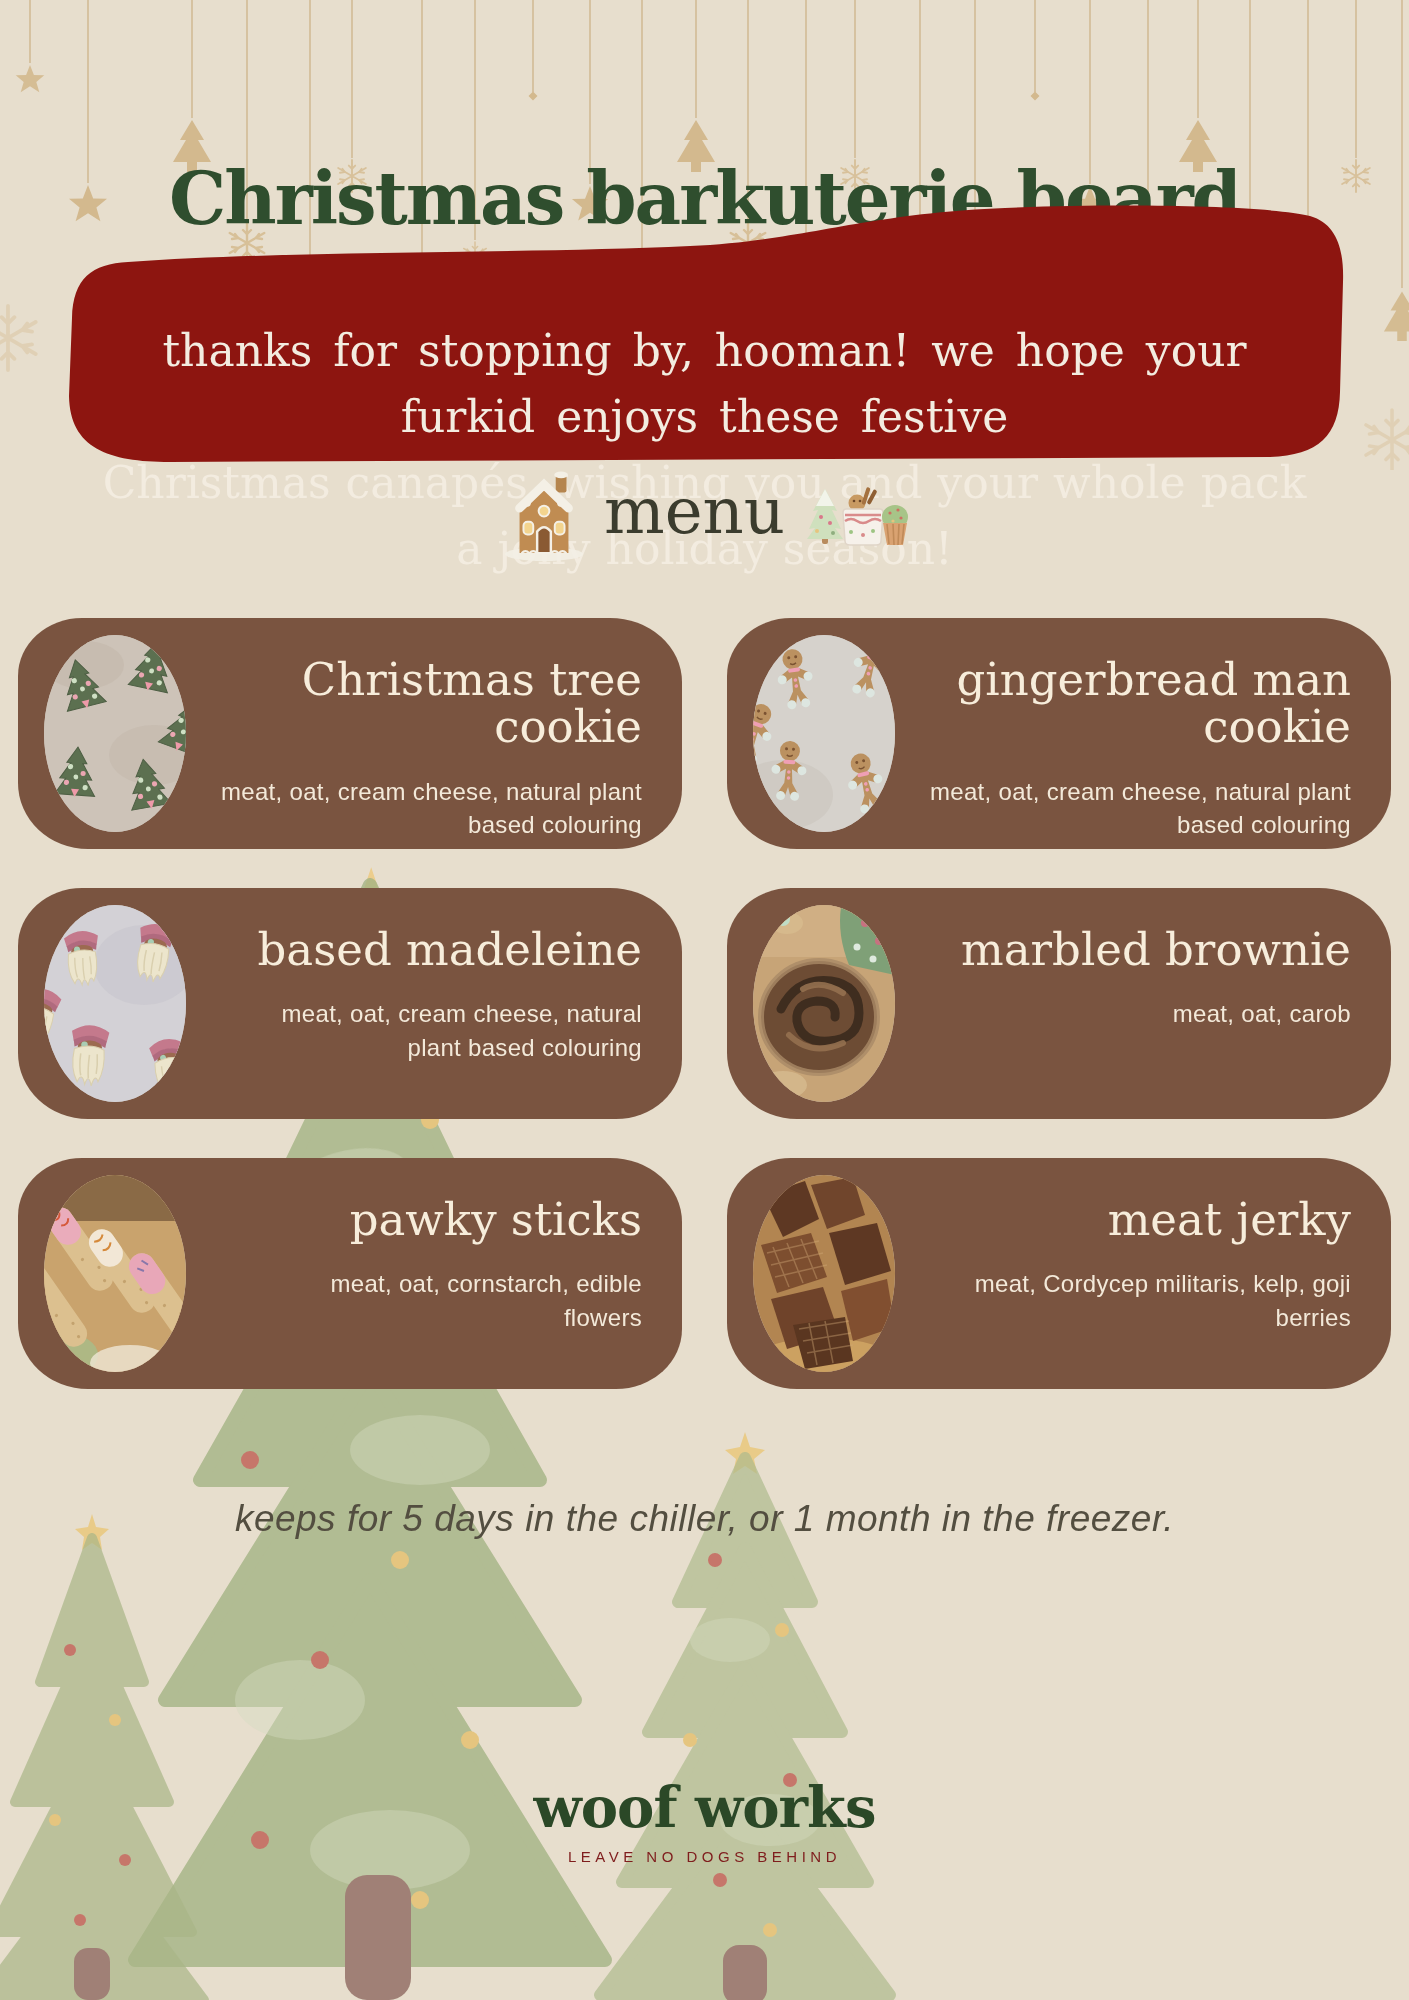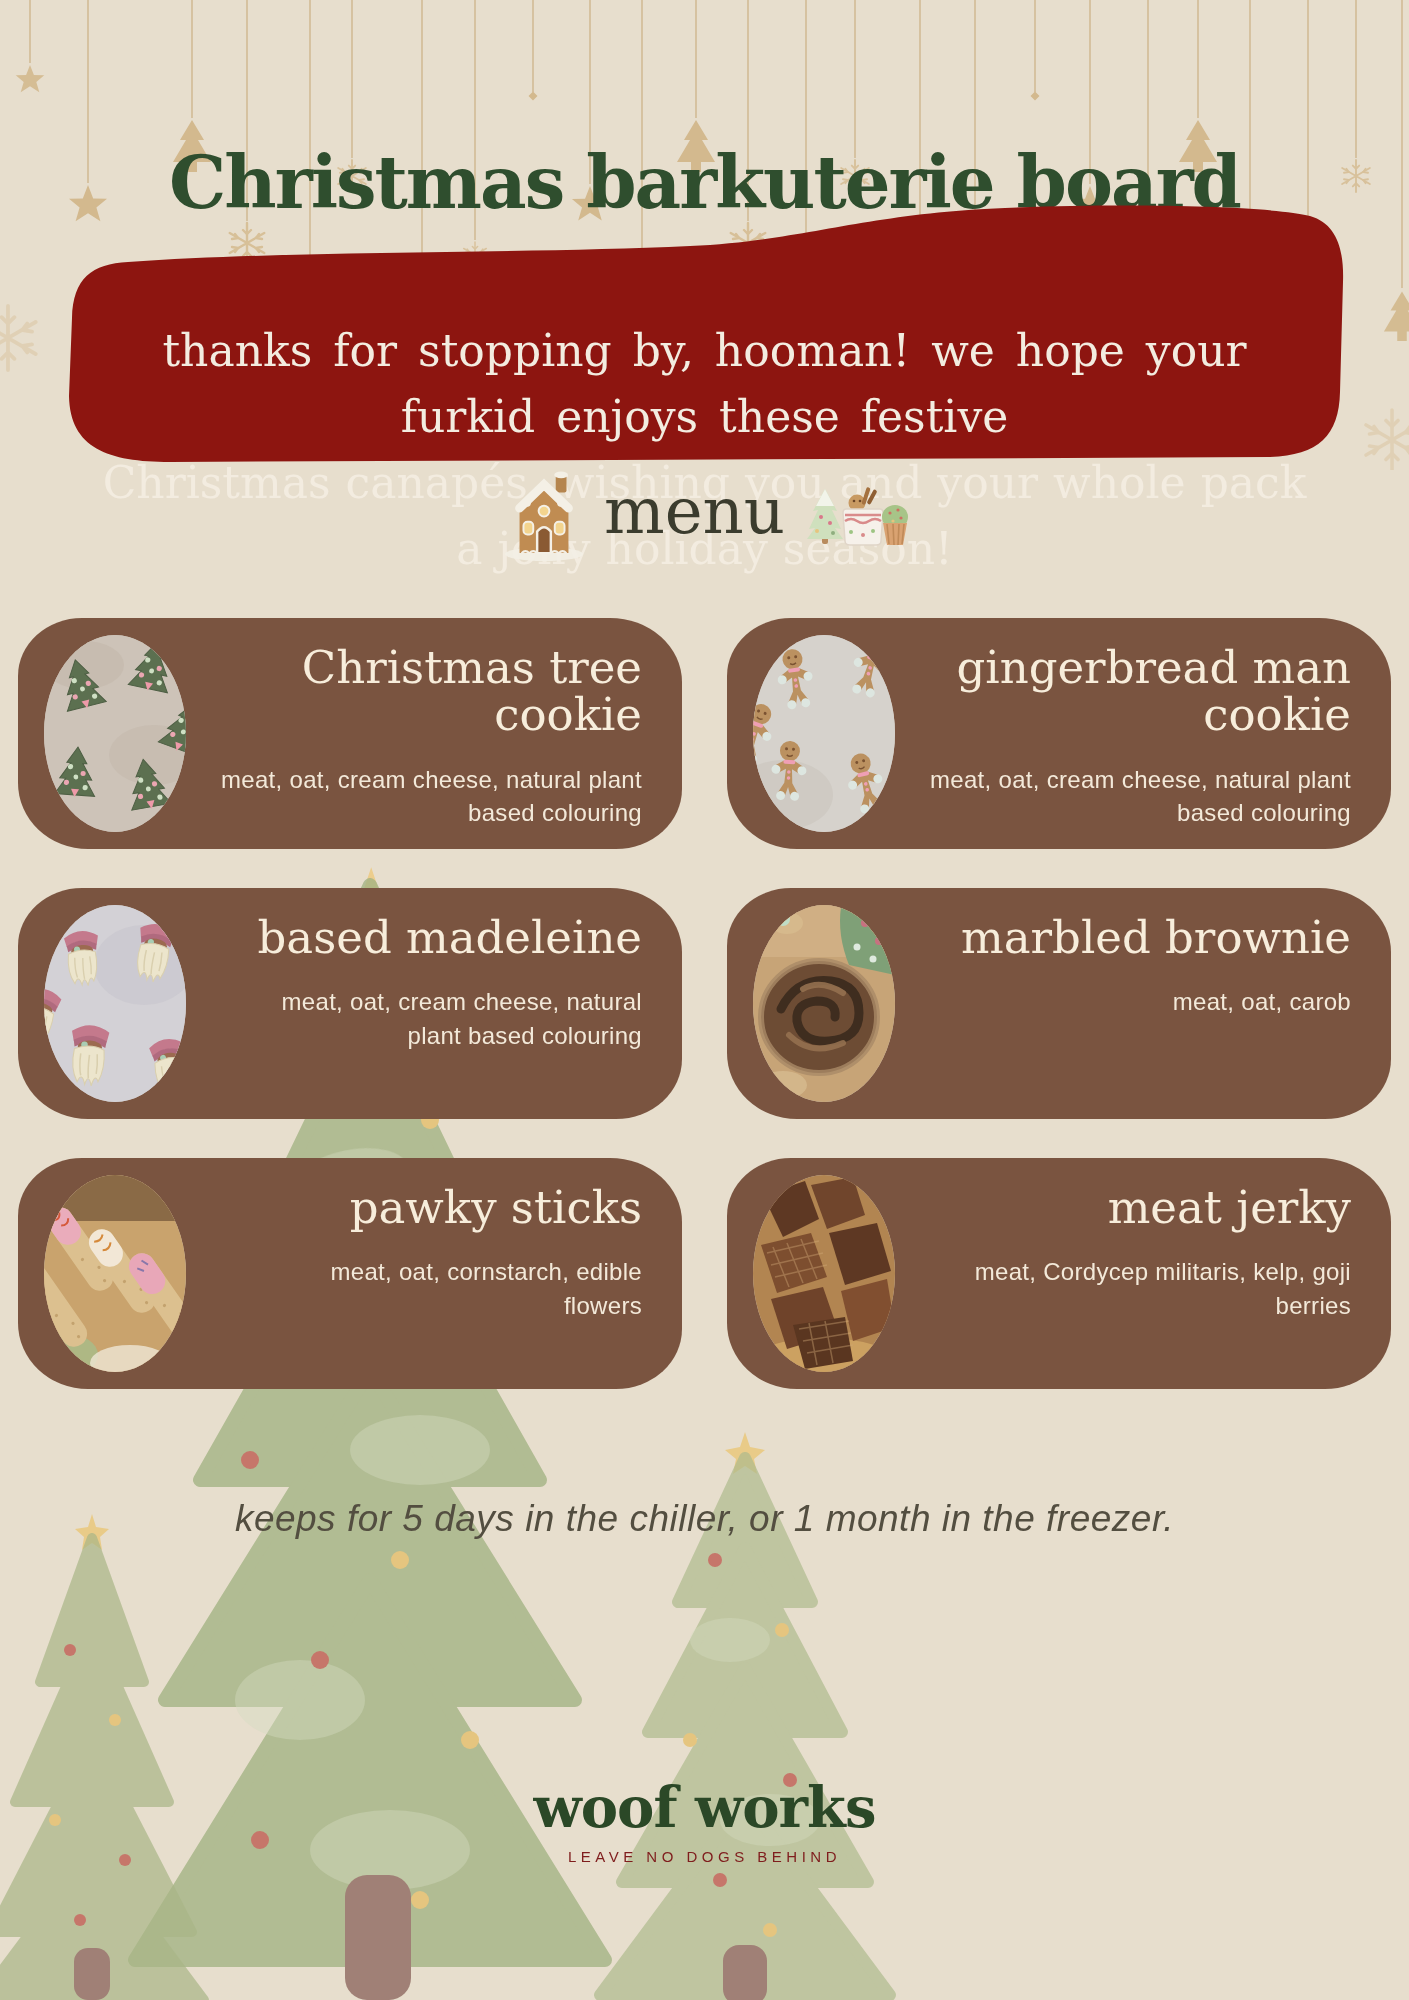--- a/index.html
+++ b/index.html
@@ -4,21 +4,21 @@
 <style>
   html,body{margin:0;padding:0;background:#e7decd;}
   .page{position:relative;width:1409px;height:2000px;background:#e7decd;overflow:hidden;
         font-family:"Liberation Sans",sans-serif;}
   svg{display:block;}
 
   
   .deco{position:absolute;left:0;top:0;z-index:0;}
 
   
-  .hero-title{position:absolute;left:0;top:92px;width:100%;text-align:center;z-index:1;
+  .hero-title{position:absolute;left:0;top:108px;width:100%;text-align:center;z-index:1;
     font-family:"DejaVu Serif",serif;font-weight:bold;font-size:72px;letter-spacing:-2px;
     color:#2f4e2e;}
 
   
   .blob-svg{position:absolute;left:0;top:0;z-index:1;}
   .intro-text{position:absolute;left:85px;right:85px;top:318px;z-index:2;text-align:center;
     font-family:"DejaVu Serif",serif;font-size:44px;line-height:66px;color:#f3ece0;}
   .intro-line1{word-spacing:7px;}
   .intro-line2{word-spacing:1px;}
 
@@ -28,21 +28,21 @@
   .menu-heading{font-family:"DejaVu Serif",serif;font-size:64px;color:#3b3c2e;line-height:1;
     padding-bottom:6px;}
 
   
   .cards{position:absolute;left:18px;top:618px;width:1373px;z-index:2;
     display:grid;grid-template-columns:1fr 1fr;column-gap:45px;row-gap:39px;}
   .card{height:231px;background:#7a5440;display:flex;align-items:flex-start;
     border-radius:64px 72px 66px 70px / 58px 64px 60px 66px;}
   .photo{flex:none;width:142px;height:197px;margin:17px 0 0 26px;border-radius:50%;
     overflow:hidden;background:#cdc3b8;}
-  .card-text{flex:1;min-width:0;text-align:right;padding:26px 40px 0 8px;}
+  .card-text{flex:1;min-width:0;text-align:right;padding:38px 40px 0 8px;}
   .card-title{font-family:"DejaVu Serif",serif;font-size:45px;line-height:1.05;
     color:#f7eddb;margin:0 0 24px 0;font-weight:normal;}
   .card-sub{font-size:24px;line-height:1.4;color:#f3e9d9;margin-left:auto;letter-spacing:.3px;}
 
   
   .note{position:absolute;left:0;top:1498px;width:100%;text-align:center;z-index:2;
     font-style:italic;font-size:37px;letter-spacing:.5px;color:#534e40;}
 
   
   .trees{position:absolute;left:0;top:850px;z-index:0;}

